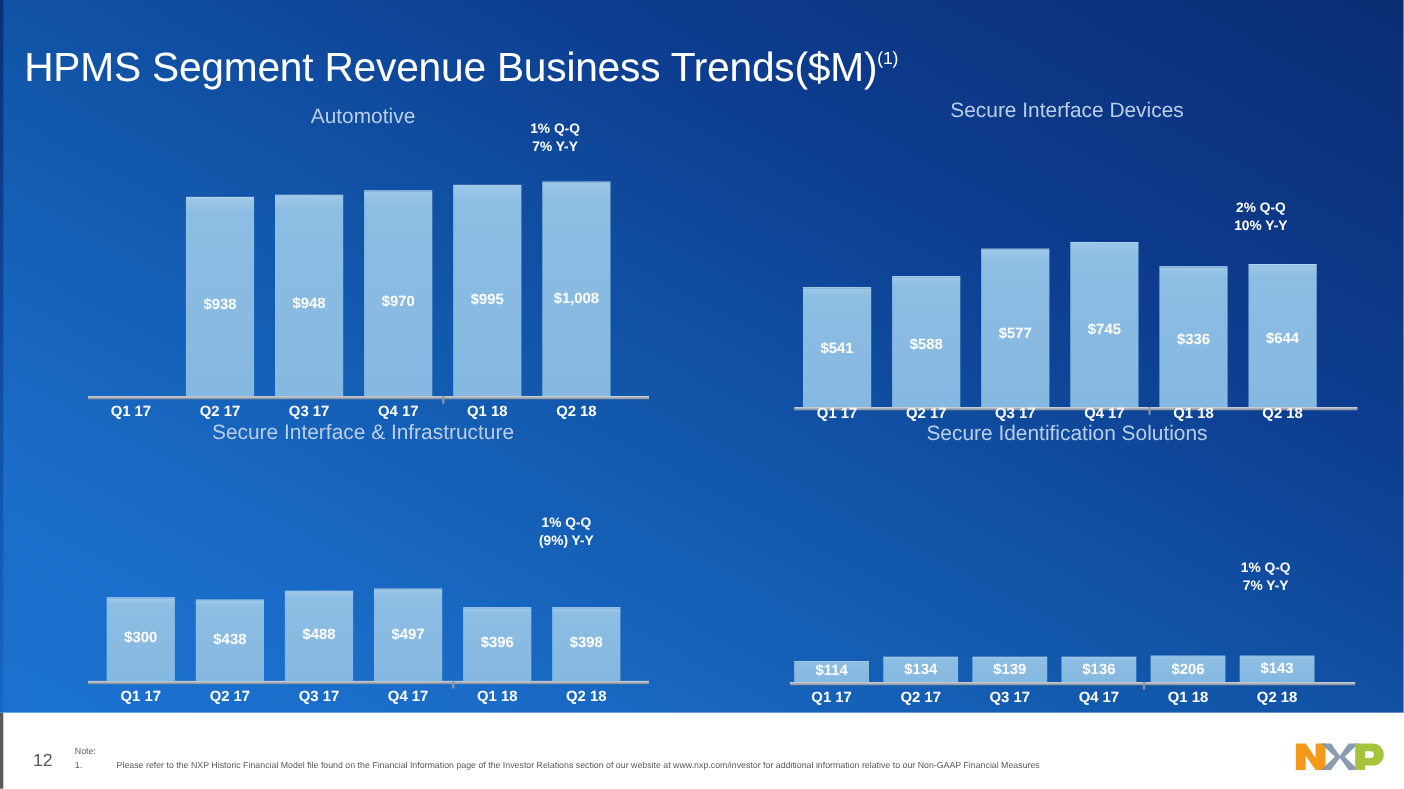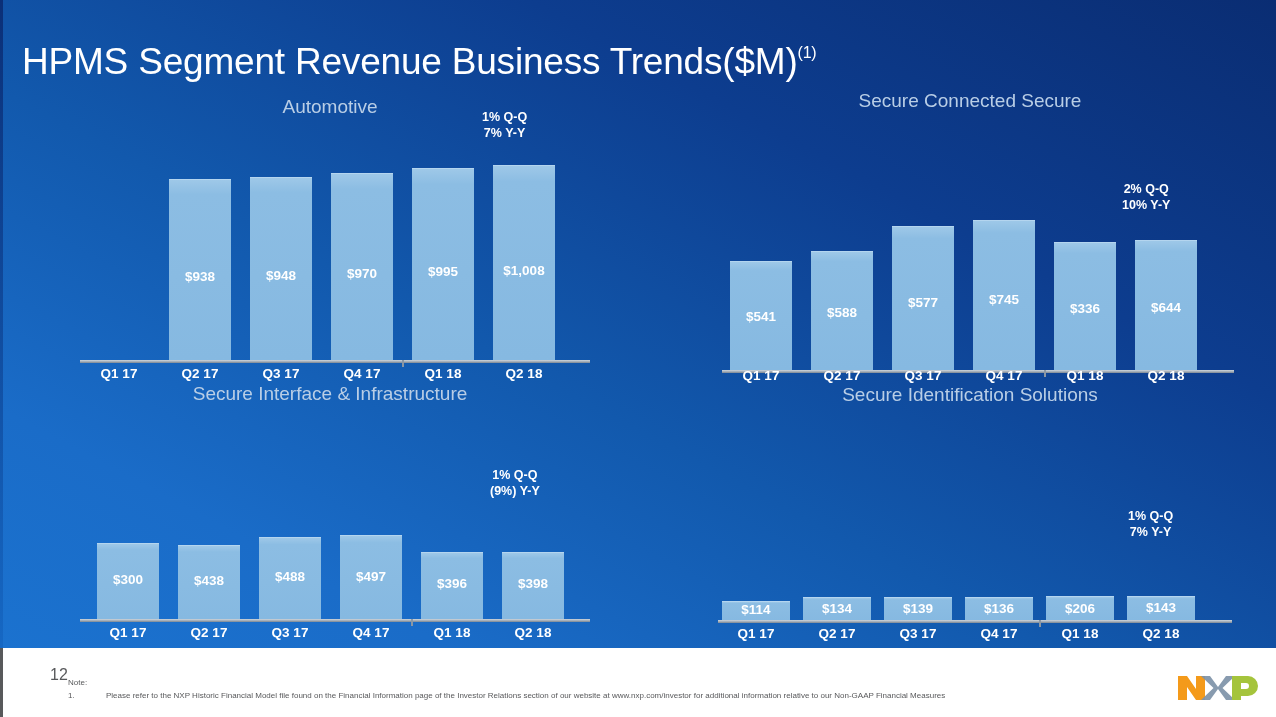--- a/index.html
+++ b/index.html
@@ -146,24 +146,23 @@
   }
   .footer-edge {
     position: absolute;
     left: 0; top: 0;
     width: 3px; height: 69px;
     background: #58595b;
   }
   .page-num {
     position: absolute;
     left: 30px;
-    top: 666px;
+    top: 683px;
     font-size: 16px;
     color: #58595b;
-    margin-left: 20px;
   }
   .note-label {
     position: absolute;
     left: 68px;
     top: 678px;
     font-size: 8px;
     color: #58595b;
   }
   .note-num {
     position: absolute;
@@ -230,21 +229,21 @@
         <div class="cat-labels" style="top: 270px;">
           <div class="cat" style="left: 28px; width: 62px;">Q1 17</div>
           <div class="cat" style="left: 109px; width: 62px;">Q2 17</div>
           <div class="cat" style="left: 190px; width: 62px;">Q3 17</div>
           <div class="cat" style="left: 271px; width: 62px;">Q4 17</div>
           <div class="cat" style="left: 352px; width: 62px;">Q1 18</div>
           <div class="cat" style="left: 433px; width: 62px;">Q2 18</div>
         </div>
       </div>
       <div class="chart" style="left: 700px; top: 90px; width: 540px;">
-        <div class="chart-title">Secure Connected Secure</div>
+        <div class="chart-title">Secure Interface Devices</div>
         <div class="plot" style="top: 50px; height: 230px;">
           <div class="barwrap" style="left: 30px; width: 62px; height: 230px;">
             <div class="bar" style="height: 109.149px;"></div>
             <div class="bar-label" style="bottom: 45.8426px; font-size: 13.5px;">$541</div>
           </div>
           <div class="barwrap" style="left: 111px; width: 62px; height: 230px;">
             <div class="bar" style="height: 118.632px;"></div>
             <div class="bar-label" style="bottom: 49.8253px; font-size: 13.5px;">$588</div>
           </div>
           <div class="barwrap" style="left: 192px; width: 62px; height: 230px;">

